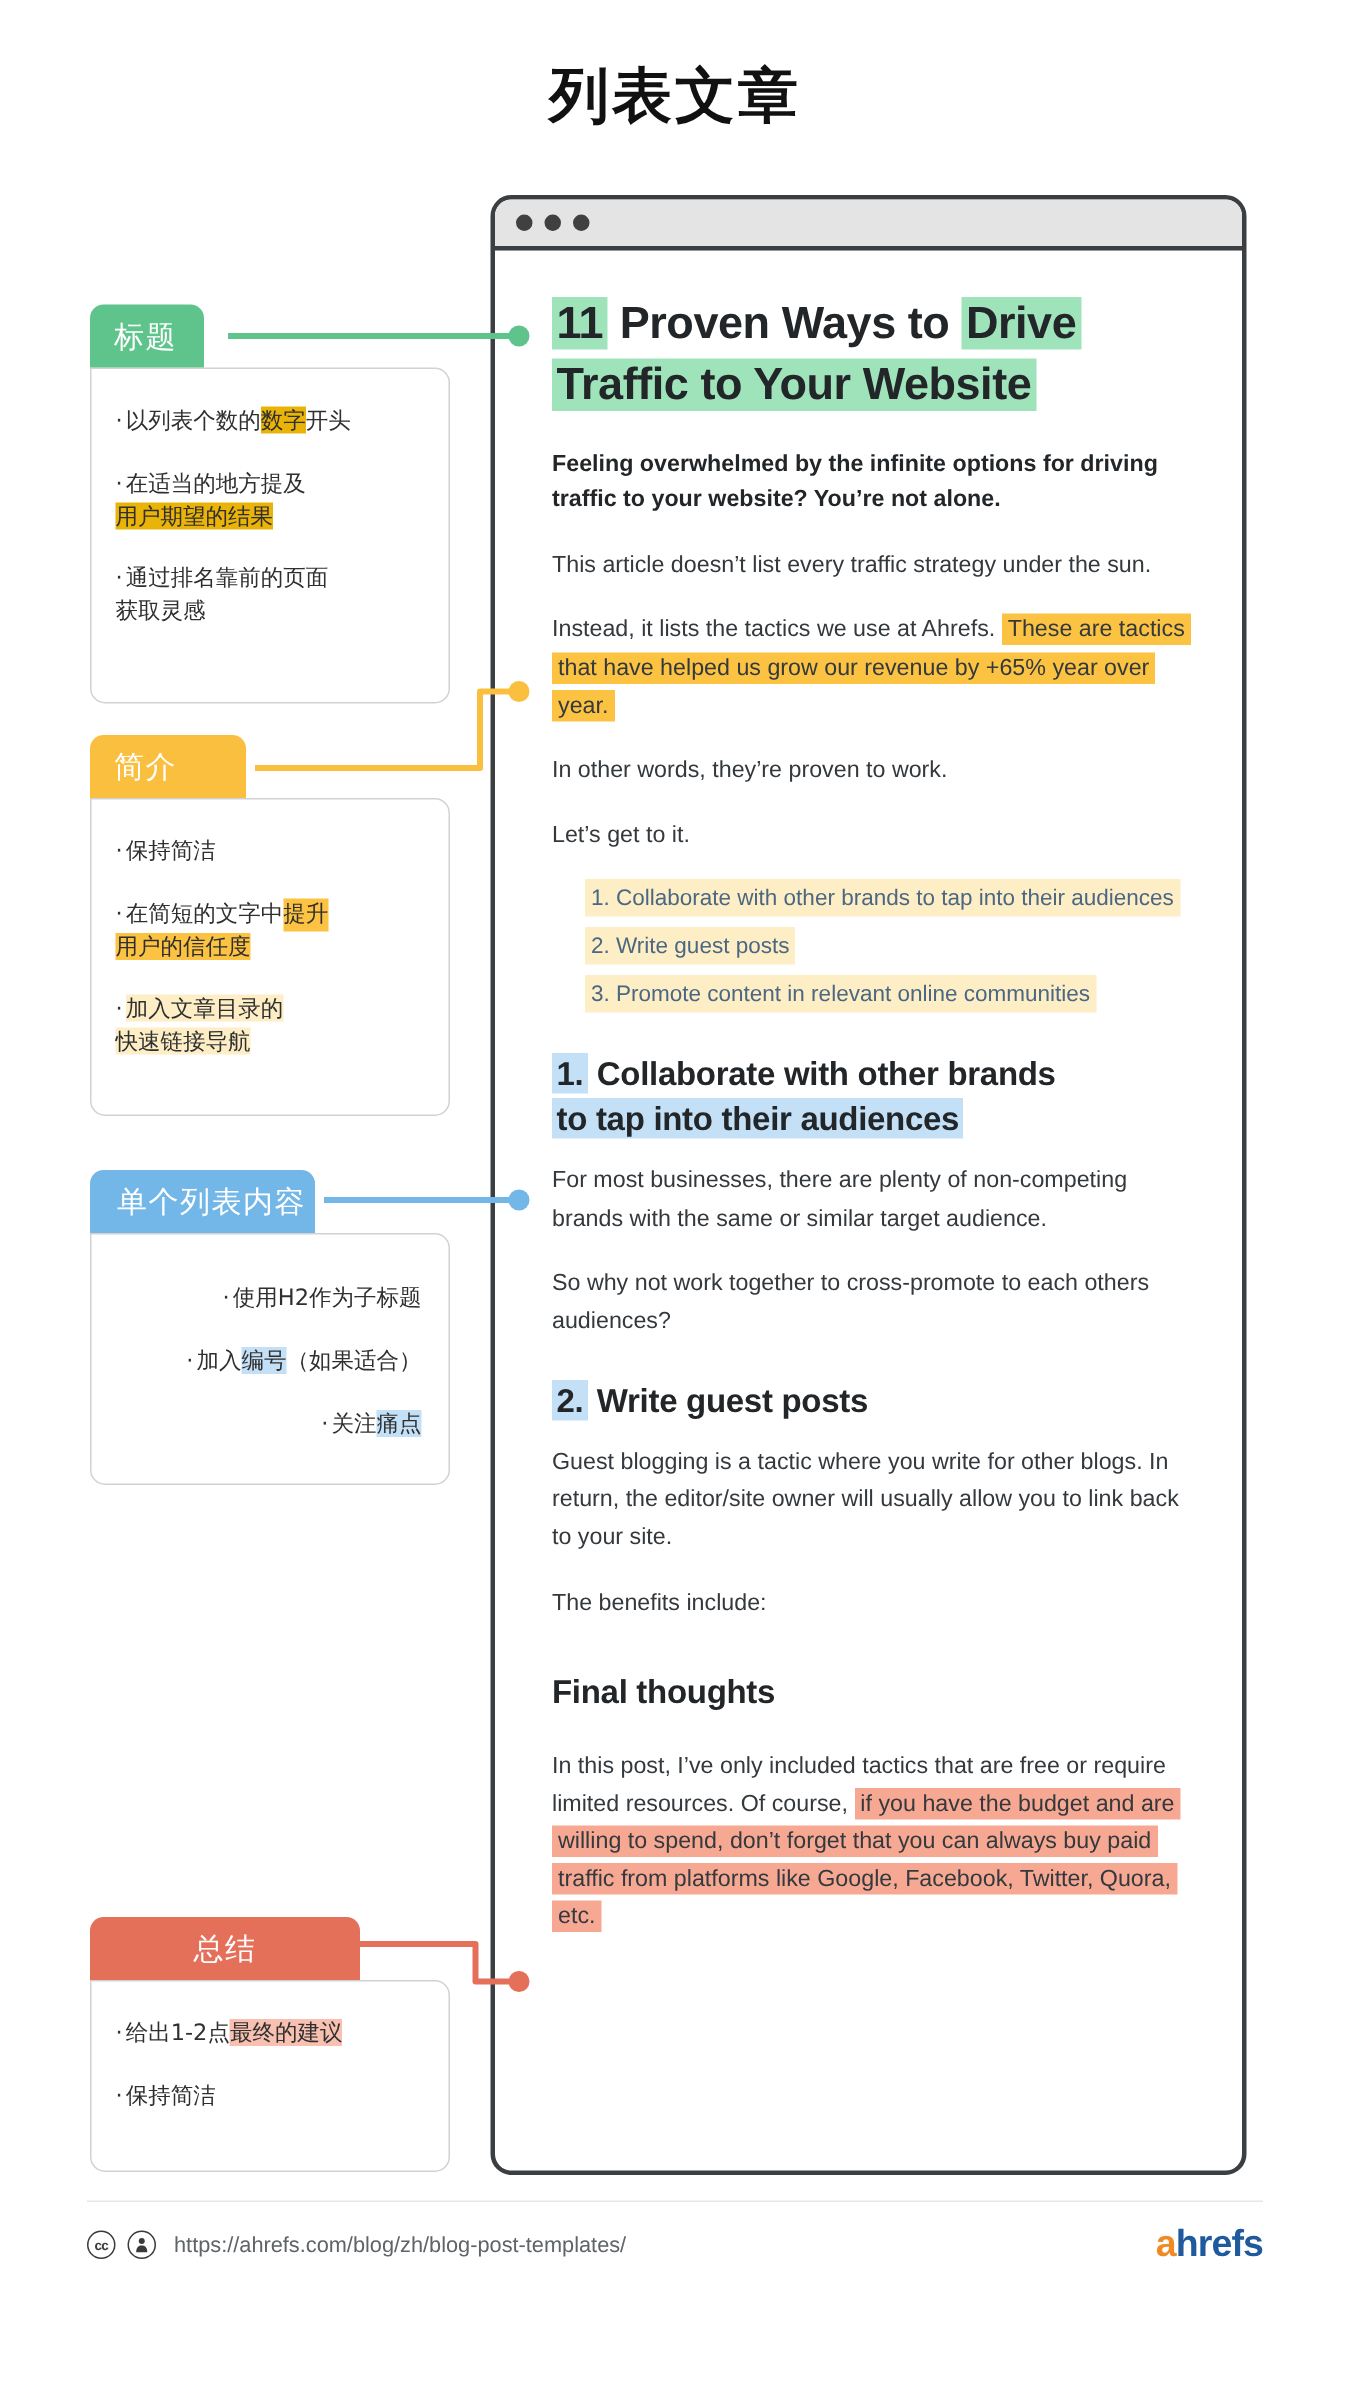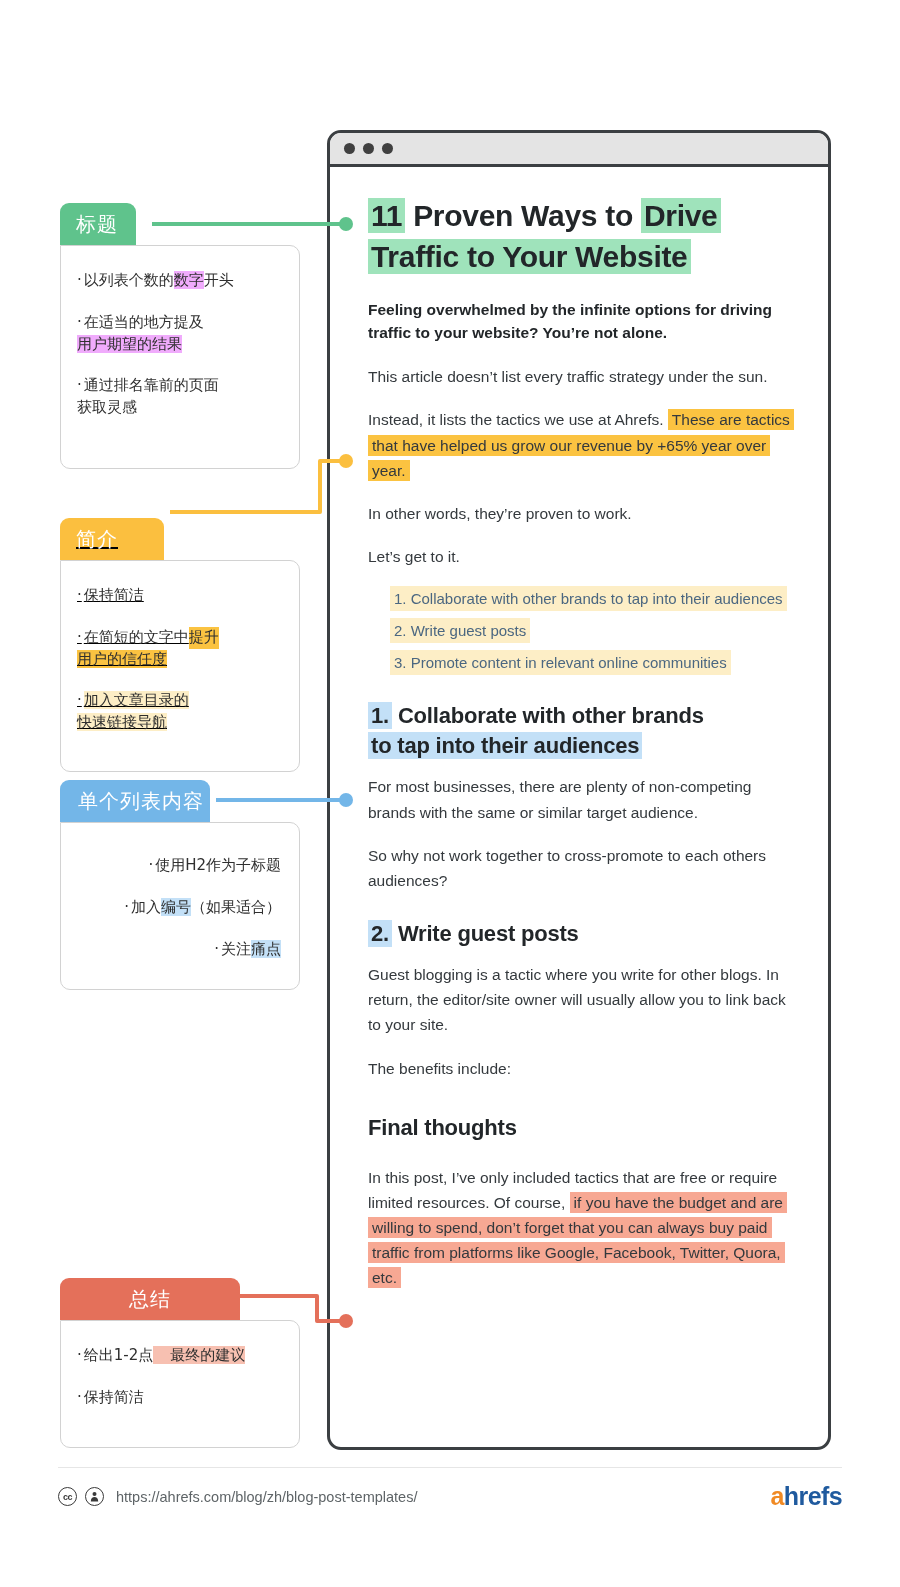--- a/index.html
+++ b/index.html
@@ -160,25 +160,25 @@
   .bullet {
     font-size: 15px;
     line-height: 1.45;
     color: #2f2f2f;
     margin-bottom: 20px;
     font-family: "DejaVu Sans", sans-serif;
   }
   .bullet:last-child { margin-bottom: 0; }
   .bullet .dotmark { color: #2f2f2f; margin-right: 2px; }
 
-  .b-green   { background: #f0abfc; }
+  .b-green   { background: #eab308; }
   .b-yellow  { background: #fbc341; }
   .b-yellow-lt { background: #fdeec6; }
   .b-blue    { background: #c3e0f7; }
-  .b-salmon  { background: #f7c0b1; padding-left: 17px; }
+  .b-salmon  { background: #f7c0b1; }
 
   
   .connectors {
     position: absolute;
     left: 0; top: 0;
     width: 900px; height: 1587px;
     pointer-events: none;
     z-index: 5;
   }
 
@@ -229,20 +229,21 @@
     font-family: "Liberation Sans", sans-serif;
   }
   .logo .a { color: #f08a24; }
   .logo .rest { color: #1f5a9e; }
 </style>
 </head>
 <body>
 
 <div id="page">
 
+  <div class="page-title">列表文章</div>
 
   <svg class="connectors" viewBox="0 0 900 1587" width="900" height="1587">
 
     <line x1="152" y1="224" x2="345" y2="224" stroke="#5fc38c" stroke-width="4"></line>
     <circle cx="346" cy="224" r="7" fill="#5fc38c"></circle>
 
     <polyline points="170,512 320,512 320,461 345,461" fill="none" stroke="#fbbf3f" stroke-width="4" stroke-linejoin="round"></polyline>
     <circle cx="346" cy="461" r="7" fill="#fbbf3f"></circle>
 
     <line x1="216" y1="800" x2="345" y2="800" stroke="#73b6e8" stroke-width="4"></line>
@@ -315,21 +316,21 @@
       </div>
       <div class="bullet">
         <span class="dotmark">·</span><span>在适当的地方提及</span><br><span class="b-green">用户期望的结果</span>
       </div>
       <div class="bullet">
         <span class="dotmark">·</span><span>通过排名靠前的页面</span><br><span>获取灵感</span>
       </div>
     </div>
   </div>
 
-  <div class="card" style="left:60px; top:518px;text-decoration:underline;">
+  <div class="card" style="left:60px; top:490px;">
     <div class="card-head yellow">简介</div>
     <div class="card-body" style="height:212px;">
       <div class="bullet">
         <span class="dotmark">·</span><span>保持简洁</span>
       </div>
       <div class="bullet">
         <span class="dotmark">·</span><span>在简短的文字中</span><span class="b-yellow" style="display:inline-block;">提升</span><br><span class="b-yellow">用户的信任度</span>
       </div>
       <div class="bullet">
         <span class="dotmark">·</span><span class="b-yellow-lt">加入文章目录的</span><br><span class="b-yellow-lt">快速链接导航</span>

